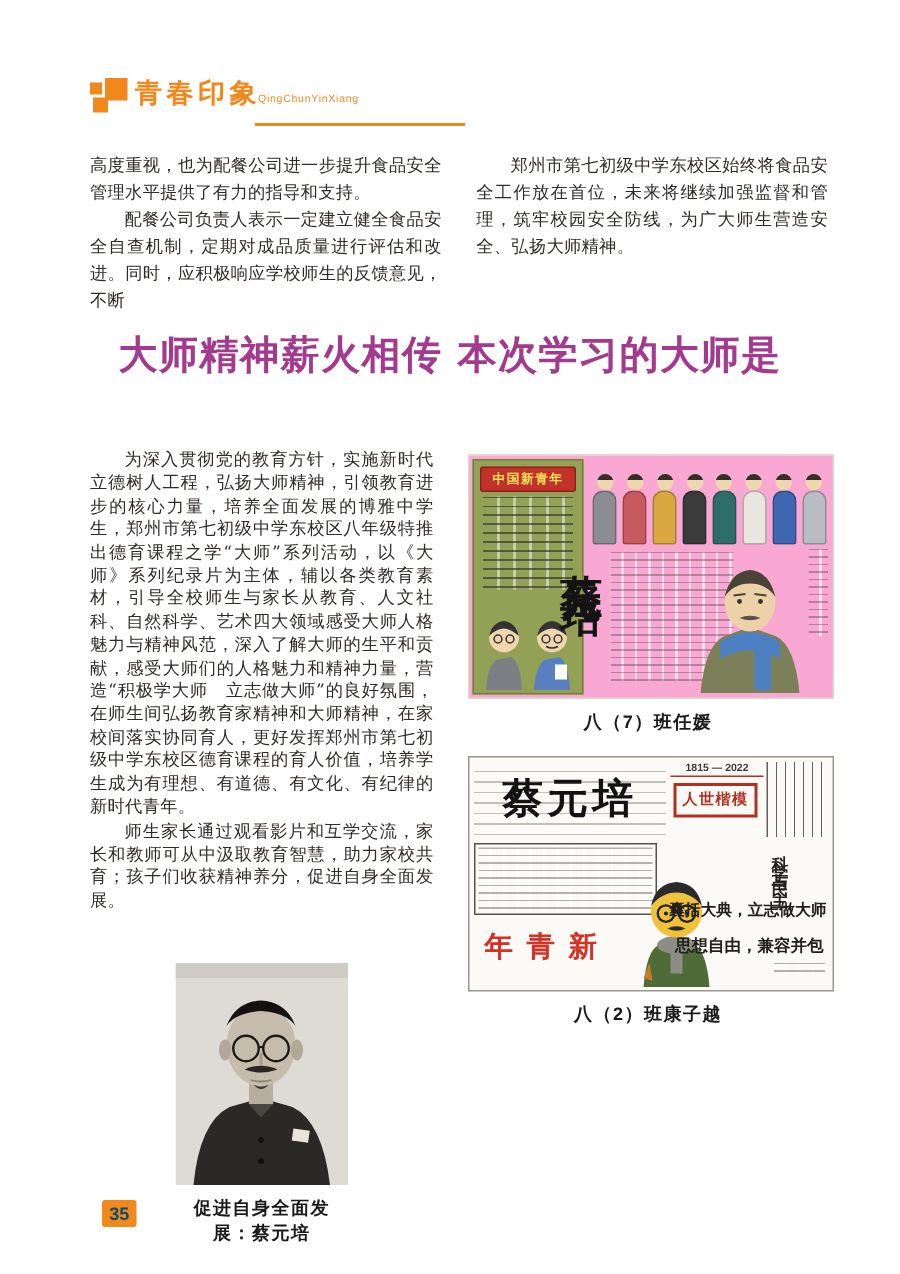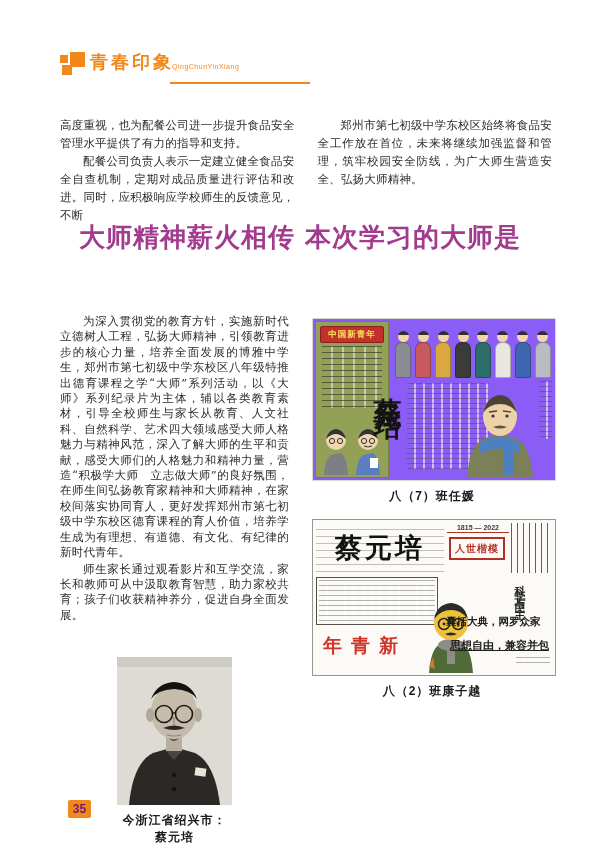--- a/index.html
+++ b/index.html
@@ -13,21 +13,21 @@
   .logo .sq1{left:0;top:3px;width:8px;height:8px;}
   .logo .sq2{left:10px;top:0;width:15px;height:15px;}
   .logo .sq3{left:2px;top:13px;width:10px;height:10px;}
   .brand{position:absolute;left:30px;top:0;font-family:"Liberation Sans","DejaVu Sans",sans-serif;
          font-size:18px;font-weight:bold;color:var(--accent,#f0881c);letter-spacing:3px;}
   .brand-pinyin{position:absolute;left:112px;top:13px;font-family:"Liberation Sans",sans-serif;
          font-size:7px;color:var(--accent,#f0881c);letter-spacing:.5px;}
   .header-rule{position:absolute;left:110px;top:32px;width:140px;height:2px;background:var(--accent,#f0881c);}
 
   
-  .two-col{display:flex;gap:23px;margin-top:15px;}
+  .two-col{display:flex;gap:23px;}
   .col{width:240px;}
   .body-text p{margin:0;font-size:11.5px;line-height:18px;text-align:justify;letter-spacing:.2px;}
   .indent{text-indent:2em;}
 
   .top-article{position:absolute;left:60px;top:101px;width:492px;}
 
   
   .feature-title{position:absolute;left:48px;top:220px;width:504px;text-align:center;
       color:var(--title,#a23a8e);font-weight:bold;line-height:34px;letter-spacing:1px;}
   .feature-title .t1{font-size:26px;}
@@ -38,21 +38,21 @@
   .main p{margin:0 0 1px 0;font-size:11.5px;line-height:15.4px;text-align:justify;letter-spacing:.2px;}
 
   .caption{font-family:"Liberation Sans","DejaVu Sans",sans-serif;font-weight:bold;
            font-size:12px;color:#1a1a1a;text-align:center;margin-top:7px;letter-spacing:1px;}
 
   
   .photo-wrap{width:115px;margin:34px auto 0 auto;}
   .photo-frame{width:115px;height:148px;display:block;}
 
   
-  .artwork{position:relative;background:#8b5cf6;border:1px solid #ddd8cd;box-sizing:border-box;}
+  .artwork{position:relative;background:#f9a8d4;border:1px solid #ddd8cd;box-sizing:border-box;}
   .a1{width:244px;height:163px;margin-top:4px;}
   .a1-left{position:absolute;left:2px;top:2px;width:74px;height:157px;background:var(--panel-green,#92a156);
            border:1px solid #74813e;box-sizing:border-box;}
   .a1-banner{margin:4px auto 3px auto;width:62px;height:15px;background:var(--banner-red,#c2312a);
            border:1px solid #8d1f1a;border-radius:2px;color:var(--banner-yellow,#f7e45a);
            font-size:8.5px;font-weight:bold;text-align:center;line-height:15px;letter-spacing:1px;
            font-family:"Liberation Sans",sans-serif;}
   .scribble{background-image:repeating-linear-gradient(to bottom,rgba(45,42,38,.62) 0,rgba(45,42,38,.62) 1px,transparent 1px,transparent 6px),
             repeating-linear-gradient(to right,transparent 0 9px,rgba(246,244,238,.55) 9px 11px);}
   .scribble-light{background-image:repeating-linear-gradient(to bottom,rgba(70,66,60,.4) 0,rgba(70,66,60,.4) 1px,transparent 1px,transparent 5px),
@@ -85,26 +85,26 @@
   .a2-hatch{position:absolute;left:198px;top:3px;width:42px;height:50px;
             background-image:repeating-linear-gradient(to right,#61605c 0 1px,transparent 1px 6px);}
   .a2-slogan{position:absolute;left:198px;top:56px;height:98px;writing-mode:vertical-rl;text-orientation:upright;
              font-size:11px;font-weight:bold;color:#23221f;letter-spacing:6px;}
   .a2-para{position:absolute;left:3px;top:57px;width:122px;height:48px;border:1px solid #55524b;box-sizing:border-box;padding:2px;}
   .a2-para-inner{width:100%;height:100%;}
   .a2-masthead{position:absolute;left:10px;top:113px;font-size:19px;font-weight:900;
                color:var(--masthead-red,#d23327);letter-spacing:9px;}
   .a2-cartoon{position:absolute;left:112px;bottom:2px;width:52px;height:76px;}
   .a2-q1{position:absolute;left:133px;top:95px;font-size:10.5px;font-weight:bold;color:#21201d;white-space:nowrap;}
-  .a2-q2{position:absolute;left:137px;top:118px;font-size:11px;font-weight:bold;color:#21201d;white-space:nowrap;text-decoration:underline;}
+  .a2-q2{position:absolute;left:137px;top:118px;font-size:11px;font-weight:bold;color:#21201d;white-space:nowrap;}
   .a2-note{position:absolute;right:5px;bottom:10px;width:34px;height:8px;}
 
   
   .page-num{position:absolute;left:68px;top:800px;width:23px;height:18px;background:var(--accent,#f0881c);
-            border-radius:2px;color:#701a75;font-family:"Liberation Sans",sans-serif;font-weight:bold;
+            border-radius:2px;color:#0c4a6e;font-family:"Liberation Sans",sans-serif;font-weight:bold;
             font-size:12px;text-align:center;line-height:18px;}
 </style>
 </head>
 <body>
 
 <div class="page">
 
   <div class="header">
     <span class="logo">
         <i class="sq1"></i>
@@ -151,21 +151,21 @@
           <circle cx="67" cy="57" r="8.5" fill="none" stroke="#1c1a18" stroke-width="1.6"></circle>
           <line x1="55.5" y1="56" x2="58.5" y2="56" stroke="#1c1a18" stroke-width="1.4"></line>
           <line x1="57" y1="60" x2="57" y2="68" stroke="#a89d8a" stroke-width="2"></line>
           <path d="M46 71 Q57 66 68 71 Q57 75 46 71 Z" fill="#2a2520"></path>
           <path d="M50 78 Q57 80 64 78" stroke="#8f8573" stroke-width="1.2" fill="none"></path>
           <path d="M52 81 Q57 87 62 81 Q57 84 52 81 Z" fill="#3a342c"></path>
           <circle cx="57" cy="118" r="2" fill="#11100e"></circle>
           <circle cx="57" cy="132" r="2" fill="#11100e"></circle>
           <rect x="78" y="111" width="11" height="8" fill="#e8e4da" transform="rotate(8 83 115)"></rect>
         </svg>
-        <div class="caption">今浙江省绍兴市：蔡元培</div>
+        <div class="caption">促进自身全面发展：蔡元培</div>
       </div>
     </div>
 
     <div class="col">
 
       <div class="artwork a1">
         <div class="a1-left">
           <div class="a1-banner">中国新青年</div>
           <div class="a1-lines scribble"></div>
           <svg class="a1-duo" viewBox="0 0 70 48" xmlns="http://www.w3.org/2000/svg">
@@ -251,21 +251,21 @@
           <rect x="22" y="50" width="8" height="17" fill="#8d8d85"></rect>
           <circle cx="26" cy="26" r="17" fill="#f0c23c"></circle>
           <path d="M9 22 Q12 7 26 6 Q40 7 43 22 Q36 13 26 13 Q16 13 9 22 Z" fill="#2b2b2b"></path>
           <circle cx="19" cy="27" r="5.5" fill="none" stroke="#222" stroke-width="1.5"></circle>
           <circle cx="33" cy="27" r="5.5" fill="none" stroke="#222" stroke-width="1.5"></circle>
           <line x1="24.5" y1="26" x2="27.5" y2="26" stroke="#222" stroke-width="1.3"></line>
           <circle cx="19" cy="27" r="1.4" fill="#222"></circle>
           <circle cx="33" cy="27" r="1.4" fill="#222"></circle>
           <path d="M20 37 Q26 34 32 37 Q26 40 20 37 Z" fill="#2b2b2b"></path>
         </svg>
-        <div class="a2-q1">囊括大典，网罗众家</div>
+        <div class="a2-q1">囊括大典，立志做大师</div>
         <div class="a2-q2">思想自由，兼容并包</div>
         <div class="a2-note scribble-light"></div>
       </div>
       <div class="caption">八（2）班康子越</div>
     </div>
   </div>
 
   <div class="page-num">35</div>
 
 </div>

